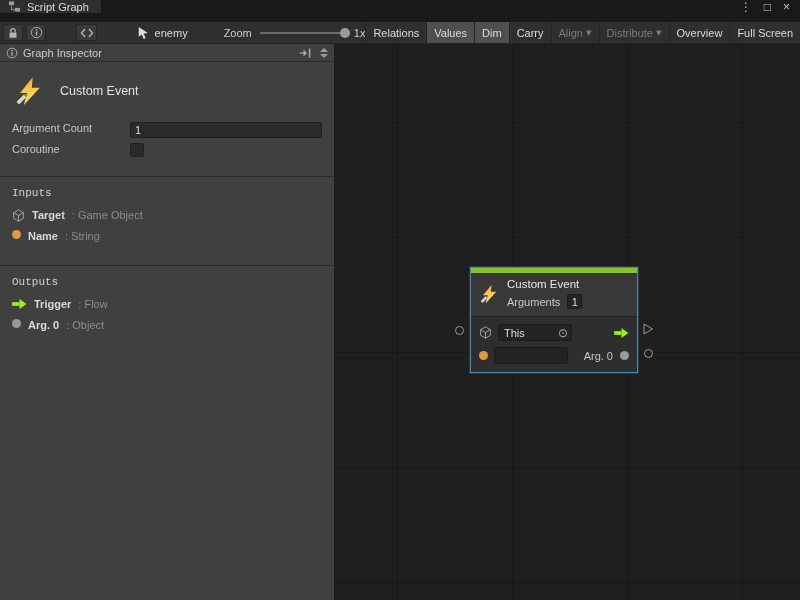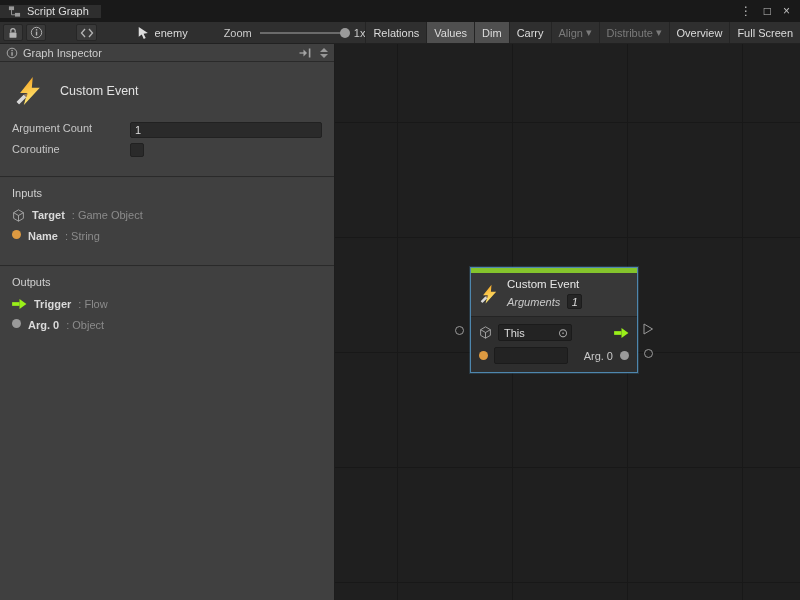--- a/index.html
+++ b/index.html
@@ -4,21 +4,21 @@
 <style>
   * { margin:0; padding:0; box-sizing:border-box; }
   html,body { width:800px; height:600px; }
   body {
     font-family:"Liberation Sans", sans-serif;
     font-size:11px; color:#cccccc;
     background:#202020; overflow:hidden; position:relative;
   }
 
   
-  .titlebar { position:absolute; top:0; left:0; right:0; height:22px; background:#191919; display:flex; align-items:center; }
+  .titlebar { position:absolute; top:0; left:0; right:0; height:22px; background:#191919; display:flex; align-items:flex-start; }
   .tab { display:flex; align-items:center; gap:6px; padding:0 12px 0 8px; background:#2e2e2e; color:#dddddd; }
   .win-controls { margin-left:auto; display:flex; align-items:center; gap:12px; padding-right:10px; color:#c0c0c0; font-size:12px; }
 
   
   .toolbar { position:absolute; top:22px; left:0; right:0; height:22px; background:#2f2f2f; border-bottom:1px solid #212121; display:flex; align-items:center; }
   .tb-iconbtn { width:22px; height:17px; margin-left:3px; background:#3a3a3a; border:1px solid #262626; border-radius:2px; display:flex; align-items:center; justify-content:center; }
   .tb-name { display:flex; align-items:center; gap:5px; margin-left:40px; color:#dddddd; }
   .tb-zoom { display:flex; align-items:center; gap:8px; margin-left:36px; }
   .slider { width:86px; height:2px; background:#6b6b6b; position:relative; }
   .knob { position:absolute; right:-4px; top:-4px; width:10px; height:10px; border-radius:50%; background:#9a9a9a; }
@@ -37,21 +37,21 @@
   .spinner .down { border-top:4px solid #999999; }
   .event-head { display:flex; align-items:center; gap:16px; padding:14px 14px 14px; }
   .event-title { font-size:12.5px; color:#e2e2e2; }
   .fields { padding:2px 12px 6px; }
   .field-row { display:flex; align-items:flex-start; height:21px; }
   .field-label { width:118px; color:#c6c6c6; }
   .text-input { flex:1; height:16px; background:#2a2a2a; border:1px solid #212121; border-radius:2px; color:#dddddd; font:inherit; padding:0 4px; }
   .checkbox { width:14px; height:14px; background:#2a2a2a; border:1px solid #212121; border-radius:2px; }
   .divider { height:0; border-top:1px solid #2a2a2a; border-bottom:1px solid #3f3f3f; margin-top:6px; }
   .section { padding:9px 12px 8px; }
-  .section-title { color:#d0d0d0; margin-bottom:10px; }
+  .section-title { color:#d0d0d0; margin-bottom:10px;font-family:Liberation Mono, monospace; }
   .port-item { display:flex; align-items:flex-start; gap:7px; height:21px; }
   .pname { font-weight:bold; color:#dadada; }
   .ptype { color:#8b8b8b; }
   .dot { width:9px; height:9px; border-radius:50%; }
   .flow-arrow { display:block; }
 
   
   .canvas {
     position:absolute; left:335px; top:44px; right:0; bottom:0;
     background-color:#1f1f1f;
@@ -61,21 +61,21 @@
     background-size:115px 115px;
     background-position:62px 78px;
   }
 
   
   .node { position:absolute; left:135px; top:223px; width:168px; background:#2e2e2e; border:1px solid #4e86ad; box-shadow:0 0 0 1px rgba(70,130,170,0.25); }
   .node-strip { height:5px; }
   .node-header { display:flex; align-items:center; gap:8px; padding:5px 8px 7px; background:#383838; }
   .nh-col { display:flex; flex-direction:column; gap:4px; }
   .nh-title { color:#e6e6e6; font-size:11.5px; }
-  .nh-args { display:flex; align-items:center; gap:7px; color:#c9c9c9;font-style:italic; }
+  .nh-args { display:flex; align-items:center; gap:7px; color:#c9c9c9; }
   .args-box { min-width:15px; height:15px; padding:0 3px; background:#252525; border:1px solid #1c1c1c; border-radius:2px; display:flex; align-items:center; justify-content:center; color:#dddddd; }
   .node-body { border-top:1px solid #242424; background:#2e2e2e; padding:7px 8px 8px; display:flex; flex-direction:column; gap:6px; }
   .nb-row { display:flex; align-items:center; gap:6px; height:17px; }
   .dd { width:74px; height:17px; background:#232323; border:1px solid #1b1b1b; border-radius:2px; display:flex; align-items:center; padding:0 3px 0 5px; }
   .dd-text { flex:1; color:#dddddd; }
   .dd-picker { color:#a8a8a8; font-size:12px; line-height:1; }
   .arg-input { width:74px; height:17px; background:#232323; border:1px solid #1b1b1b; border-radius:2px; color:#dddddd; font:inherit; padding:0 4px; }
   .arg-right { margin-left:auto; display:flex; align-items:center; gap:7px; color:#c9c9c9; }
   .ml-auto { margin-left:auto; }
   .port { position:absolute; }

